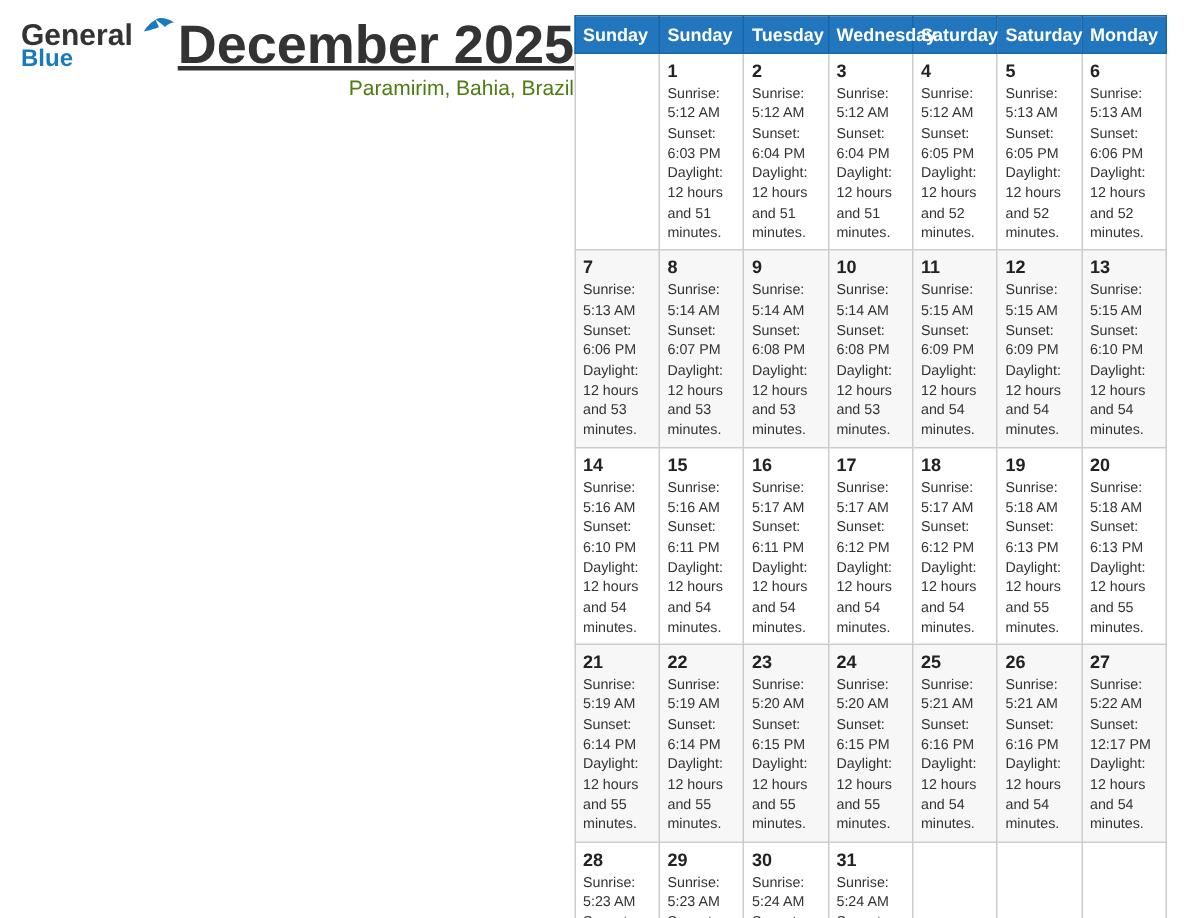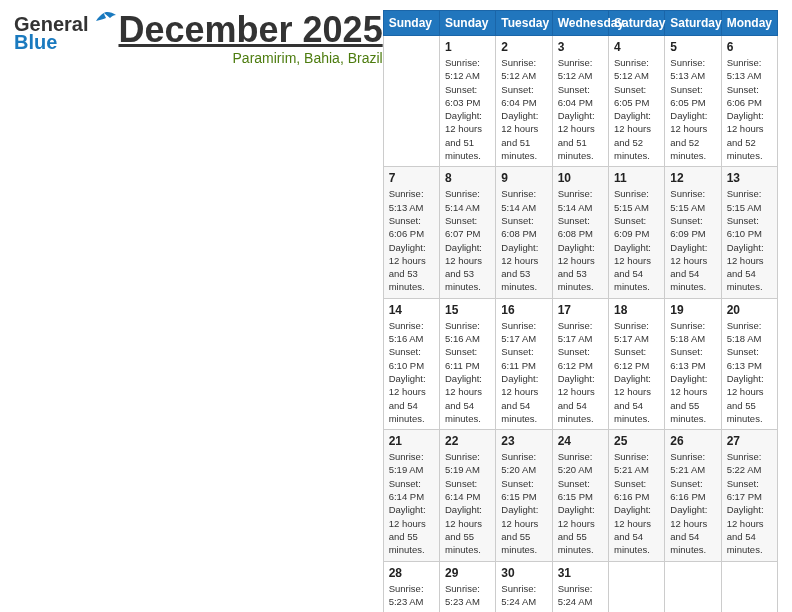--- a/index.html
+++ b/index.html
@@ -101,21 +101,21 @@
   <div class="header">
     <div class="logo">
       <div style="display:flex;flex-direction:column;align-items:flex-start;">
         <div style="display:flex;align-items:center;">
           <span class="logo-text">General</span>
           <svg width="28" height="22" viewBox="0 0 28 22" style="margin-left:2px;margin-top:-4px;">
             <path d="M14 2 C16 0 22 1 26 4 C24 4 22 5 20 7 C18 5 16 4 14 2Z" fill="#1a7abf"></path>
             <path d="M14 2 C12 3 8 6 6 10 C10 9 14 8 16 7 C15 5 14 3 14 2Z" fill="#1a7abf"></path>
           </svg>
         </div>
-        <span style="font-size:20px;font-weight:bold;color:#1a7abf;line-height:1;margin-top:-2px;">Blue</span>
+        <span style="font-size:16px;font-weight:bold;color:#1a7abf;line-height:1;margin-top:-2px;">Blue</span>
       </div>
     </div>
     <div class="title-block">
       <div class="month-title">December 2025</div>
       <div class="location">Paramirim, Bahia, Brazil</div>
     </div>
   </div>
 
   <table class="calendar">
     <thead>
@@ -316,21 +316,21 @@
           <td>
             <span class="day-num">26</span>
             <div class="day-info" style="white-space: pre-line;">Sunrise: 5:21 AM
 Sunset: 6:16 PM
 Daylight: 12 hours
 and 54 minutes.</div>
           </td>
           <td>
             <span class="day-num">27</span>
             <div class="day-info" style="white-space: pre-line;">Sunrise: 5:22 AM
-Sunset: 6:17 PM
+Sunset: 12:17 PM
 Daylight: 12 hours
 and 54 minutes.</div>
           </td>
         </tr>
         <tr>
           <td>
             <span class="day-num">28</span>
             <div class="day-info" style="white-space: pre-line;">Sunrise: 5:23 AM
 Sunset: 6:17 PM
 Daylight: 12 hours

